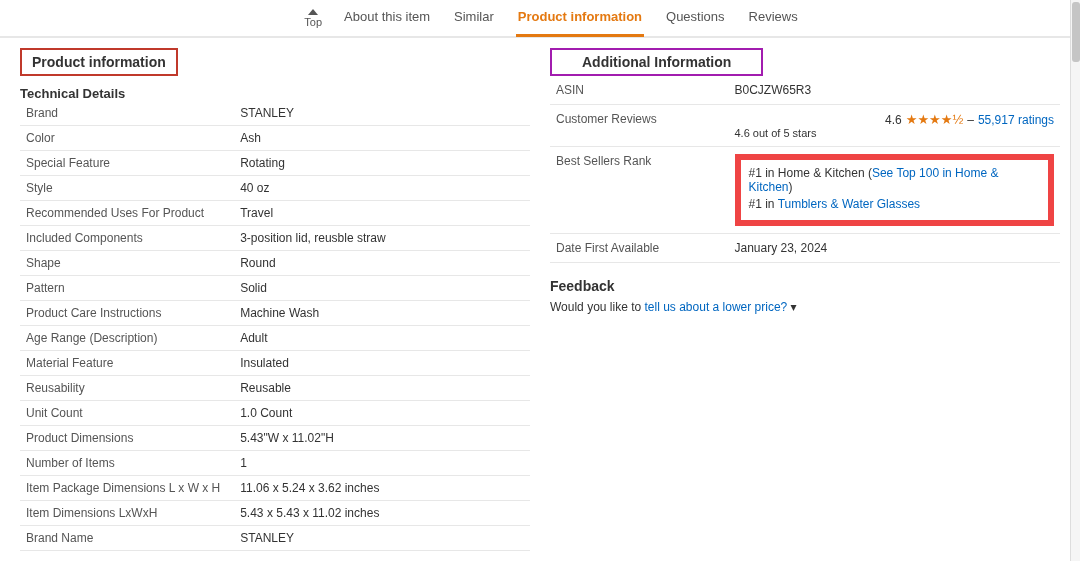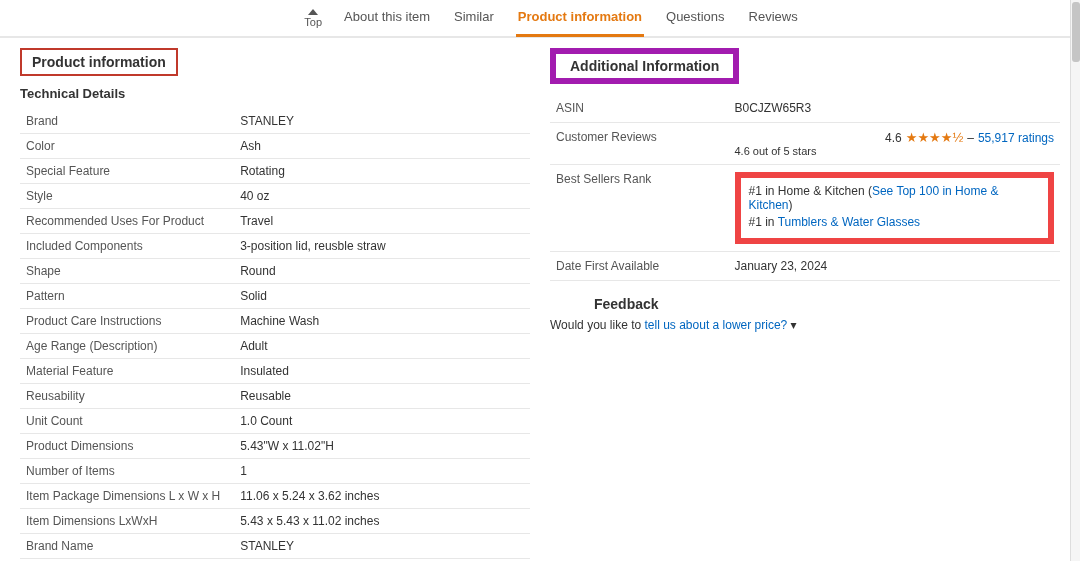--- a/index.html
+++ b/index.html
@@ -76,21 +76,21 @@
       padding: 4px 10px;
       font-size: 14px;
       font-weight: bold;
       margin-bottom: 10px;
     }
 
     .section-subtitle {
       font-size: 13px;
       font-weight: bold;
       color: #333;
-      margin-bottom: 8px;
+      margin-bottom: 0;
     }
 
     .info-table {
       width: 100%;
       border-collapse: collapse;
     }
 
     .info-table tr {
       border-bottom: 1px solid #e7e7e7;
     }
@@ -110,26 +110,25 @@
     .info-table td:last-child {
       color: #333;
     }
 
     .link-text {
       color: #0066c0;
       cursor: pointer;
     }
 
     .additional-header {
-      border: 6px solid #a21caf;
+      border: 2px solid #a21caf;
       display: inline-block;
-      padding: 4px 14px;
+      padding: 4px 30px;
       font-size: 14px;
       font-weight: bold;
-      margin-bottom: 10px;
     }
 
     .add-info-table {
       width: 100%;
       border-collapse: collapse;
     }
 
     .add-info-table tr {
       border-bottom: 1px solid #e7e7e7;
     }
@@ -168,21 +167,20 @@
     }
 
     .feedback-section {
       margin-top: 15px;
     }
 
     .feedback-title {
       font-size: 14px;
       font-weight: bold;
       margin-bottom: 6px;
-      margin-left: 44px;
     }
 
     .feedback-text {
       font-size: 12px;
       color: #333;
     }
 
     .scrollbar-right {
       position: fixed;
       right: 0;

